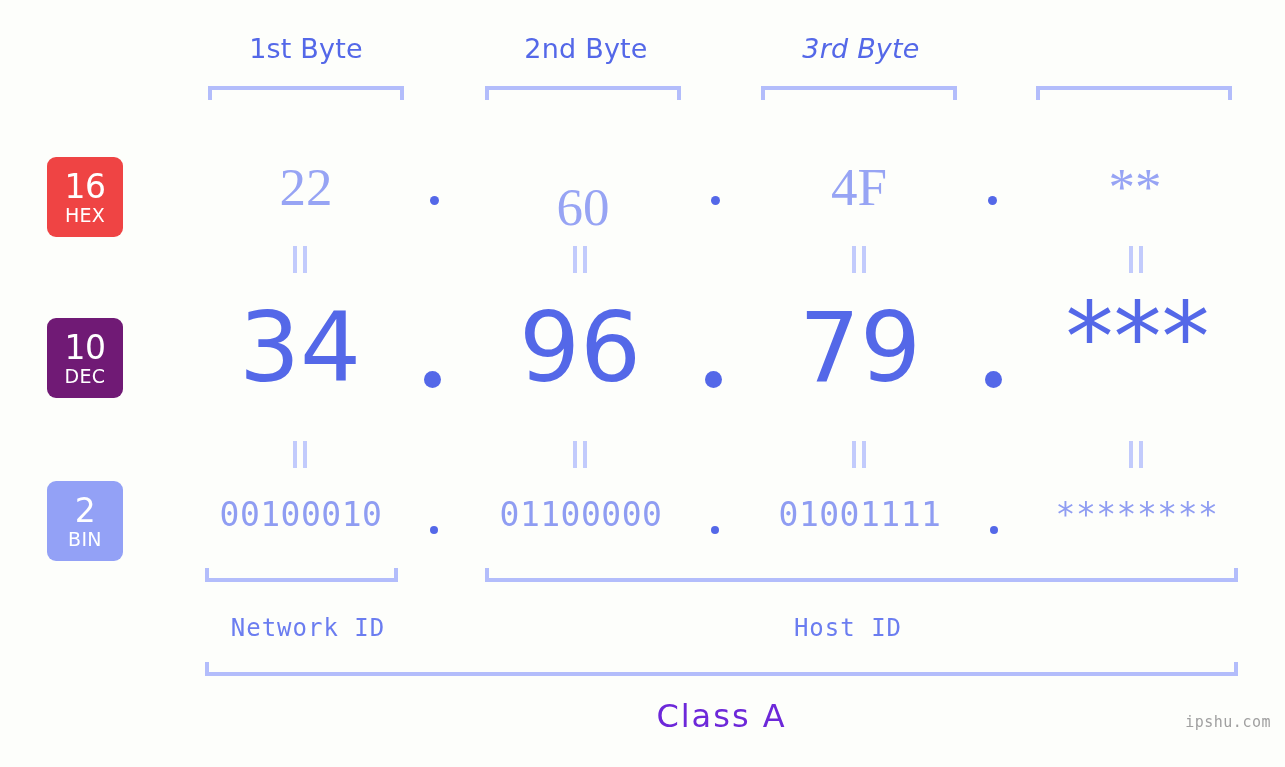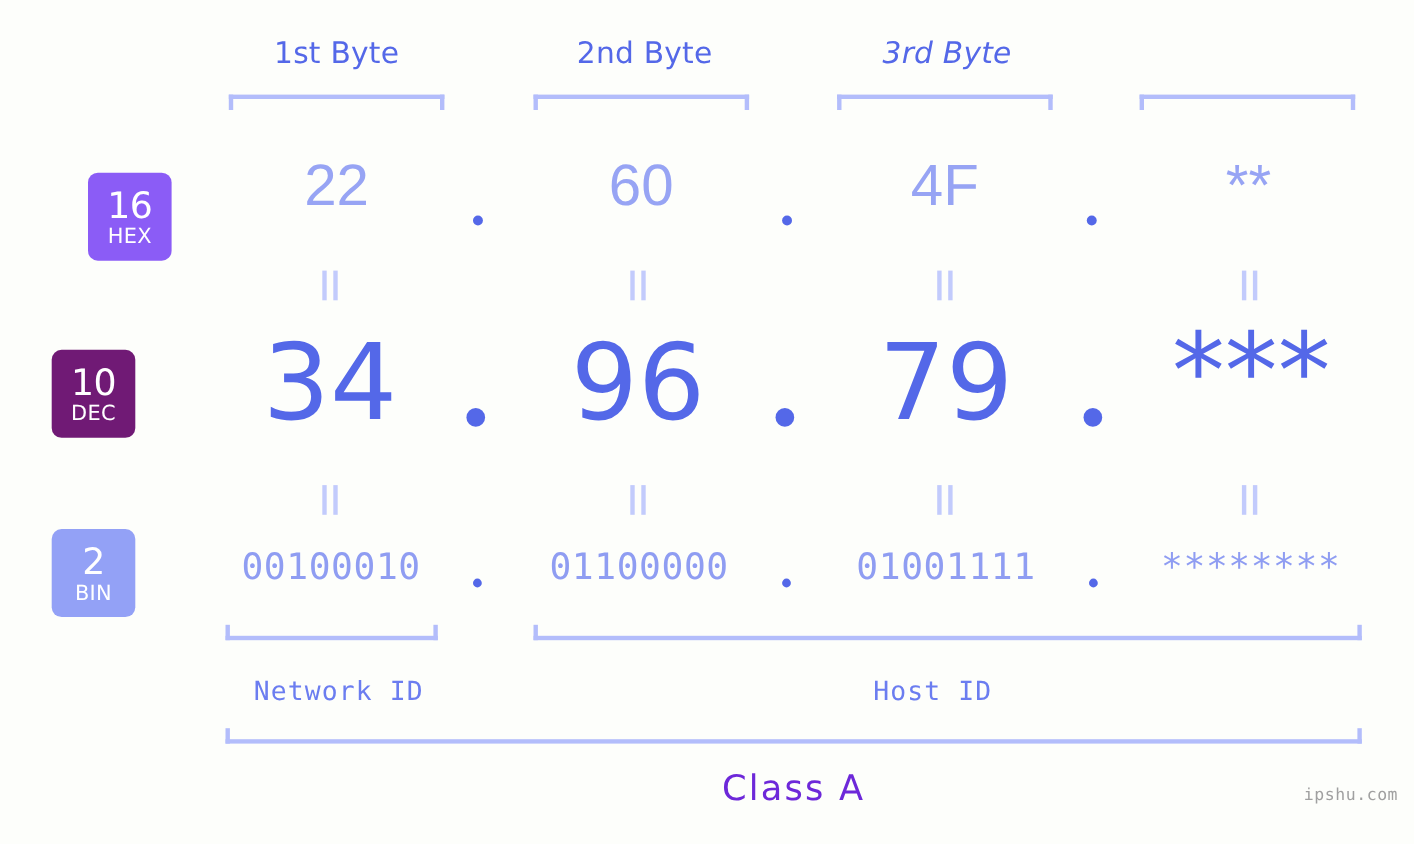--- a/index.html
+++ b/index.html
@@ -80,24 +80,24 @@
   }
 
   
   .cell {
     position: absolute;
     text-align: center;
     white-space: nowrap;
     line-height: 1;
   }
   .hexrow .cell {
-    font-family: Liberation Sans, sans-serif;
+    font-family: Liberation Serif, serif;
     font-size: 53px;
     color: #97a4f4;
-    top: 142px;
+    top: 161px;
   }
   .decrow .cell {
     font-family: "DejaVu Sans", sans-serif;
     font-size: 96px;
     color: #5468e8;
     top: 300px;
   }
   .binrow .cell {
     font-family: "DejaVu Sans Mono", monospace;
     font-size: 33px;
@@ -167,29 +167,29 @@
 
   <div class="byte-head" style="left:206px; width:200px;">1st Byte</div>
   <div class="byte-head" style="left:486px; width:200px;">2nd Byte</div>
   <div class="byte-head" style="left:761px; width:200px;font-style:italic;">3rd Byte</div>
 
   <div class="bracket-down" style="left:208px; top:86px; width:196px;"></div>
   <div class="bracket-down" style="left:485px; top:86px; width:196px;"></div>
   <div class="bracket-down" style="left:761px; top:86px; width:196px;"></div>
   <div class="bracket-down" style="left:1036px; top:86px; width:196px;"></div>
 
-  <div class="badge" style="top:157px; background:#8b5cf6;margin-left:33px;">
+  <div class="badge" style="top:157px; background:#ef4444;">
     <span class="num">16</span>
     <span class="lbl">HEX</span>
   </div>
 
   <div class="hexrow">
     <div class="cell" style="left:206px; width:200px;">22</div>
     <div class="dot hex" style="left:430px;"></div>
-    <div class="cell" style="left:483px; width:200px;">60</div>
+    <div class="cell" style="left:483px; width:200px;margin-top:20px;">60</div>
     <div class="dot hex" style="left:711px;"></div>
     <div class="cell" style="left:759px; width:200px;">4F</div>
     <div class="dot hex" style="left:988px;"></div>
     <div class="cell" style="left:1035px; width:200px;">**</div>
   </div>
 
   <div class="eqmark" style="left:293px; top:246px;">
       <i></i>
       <i></i>
     </div>

